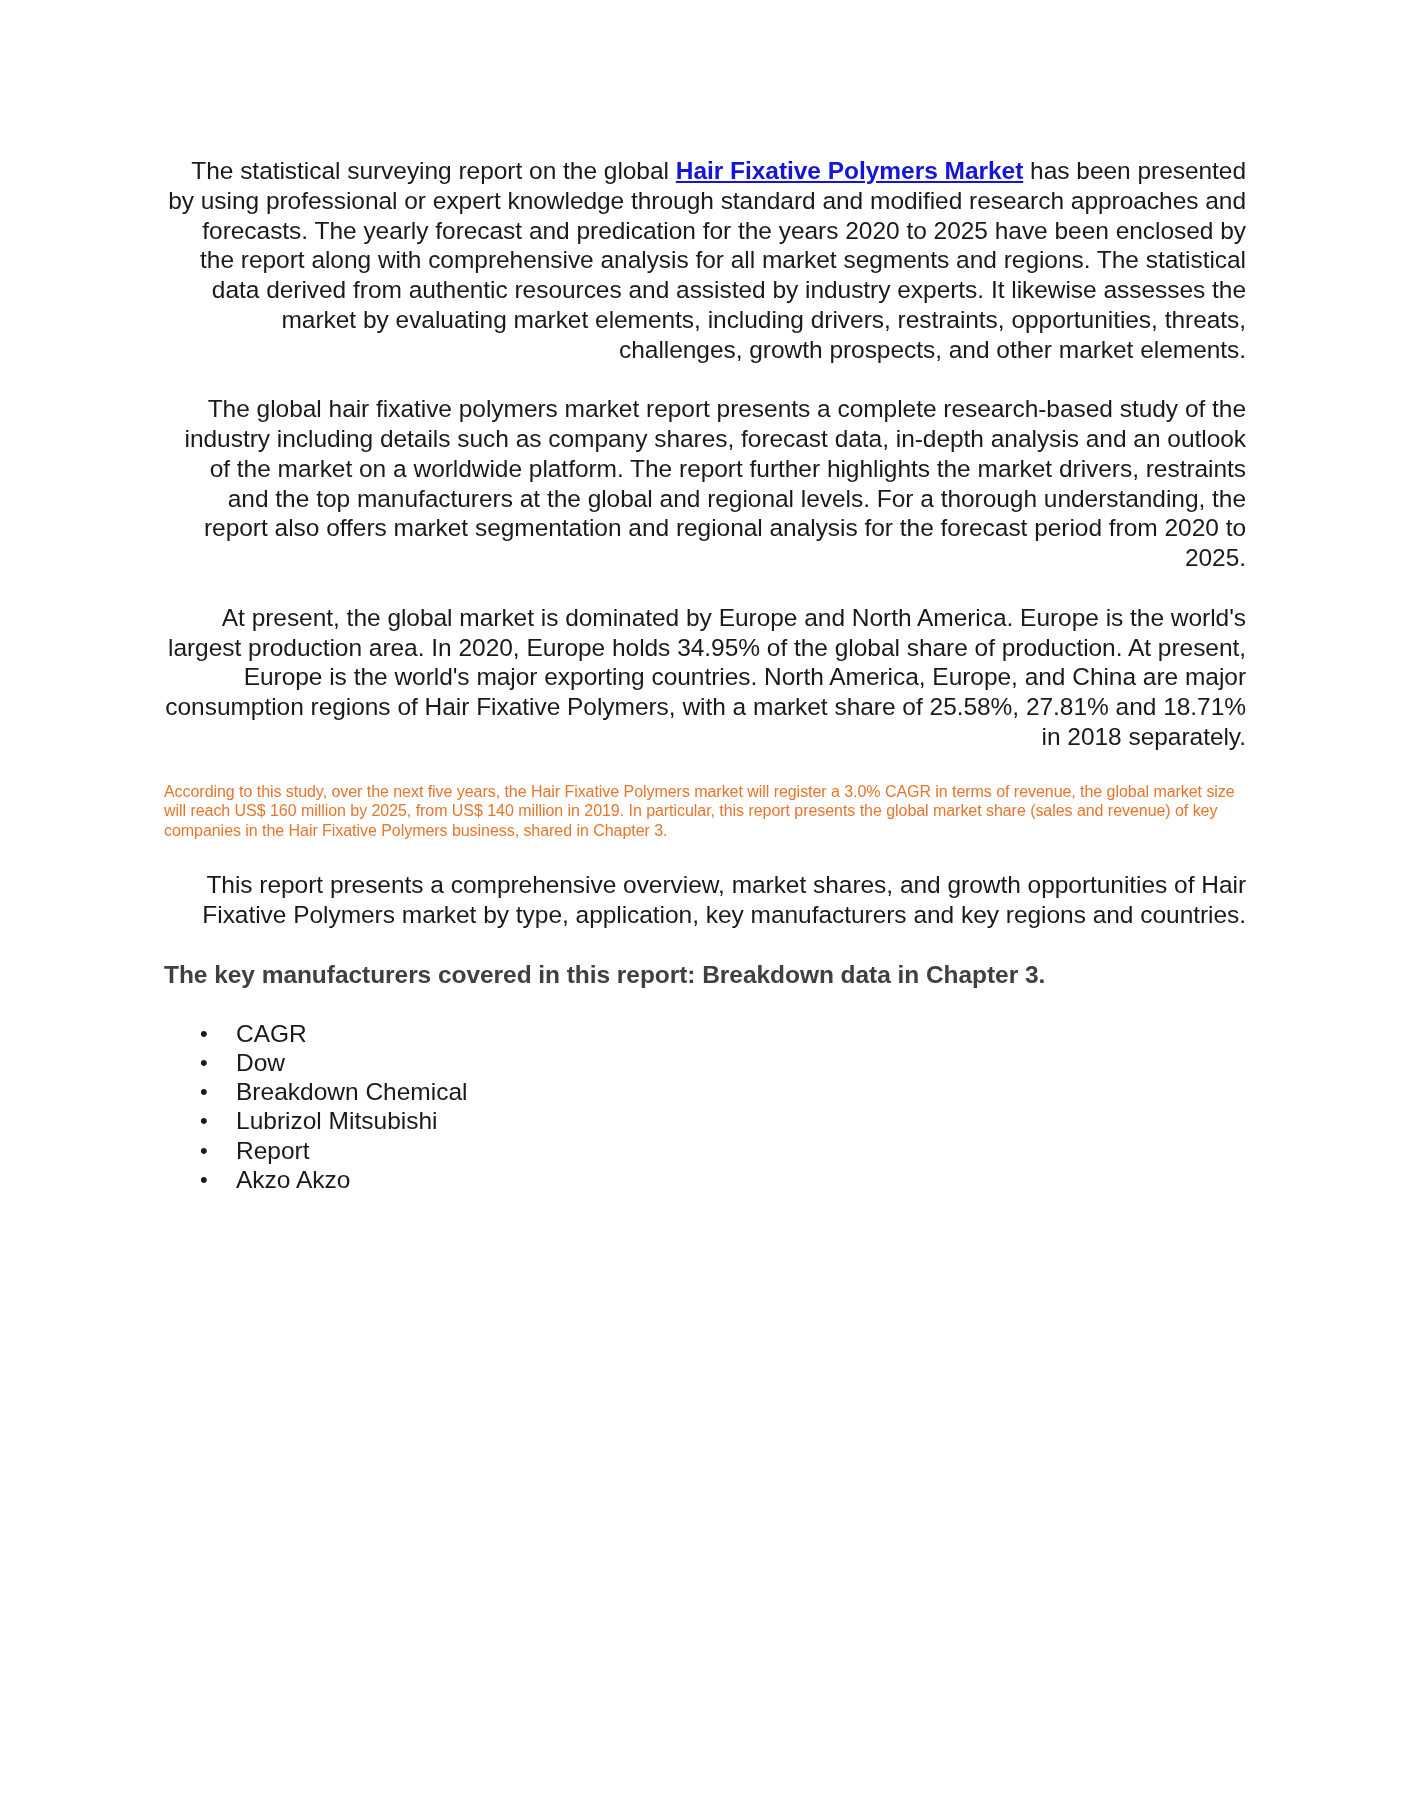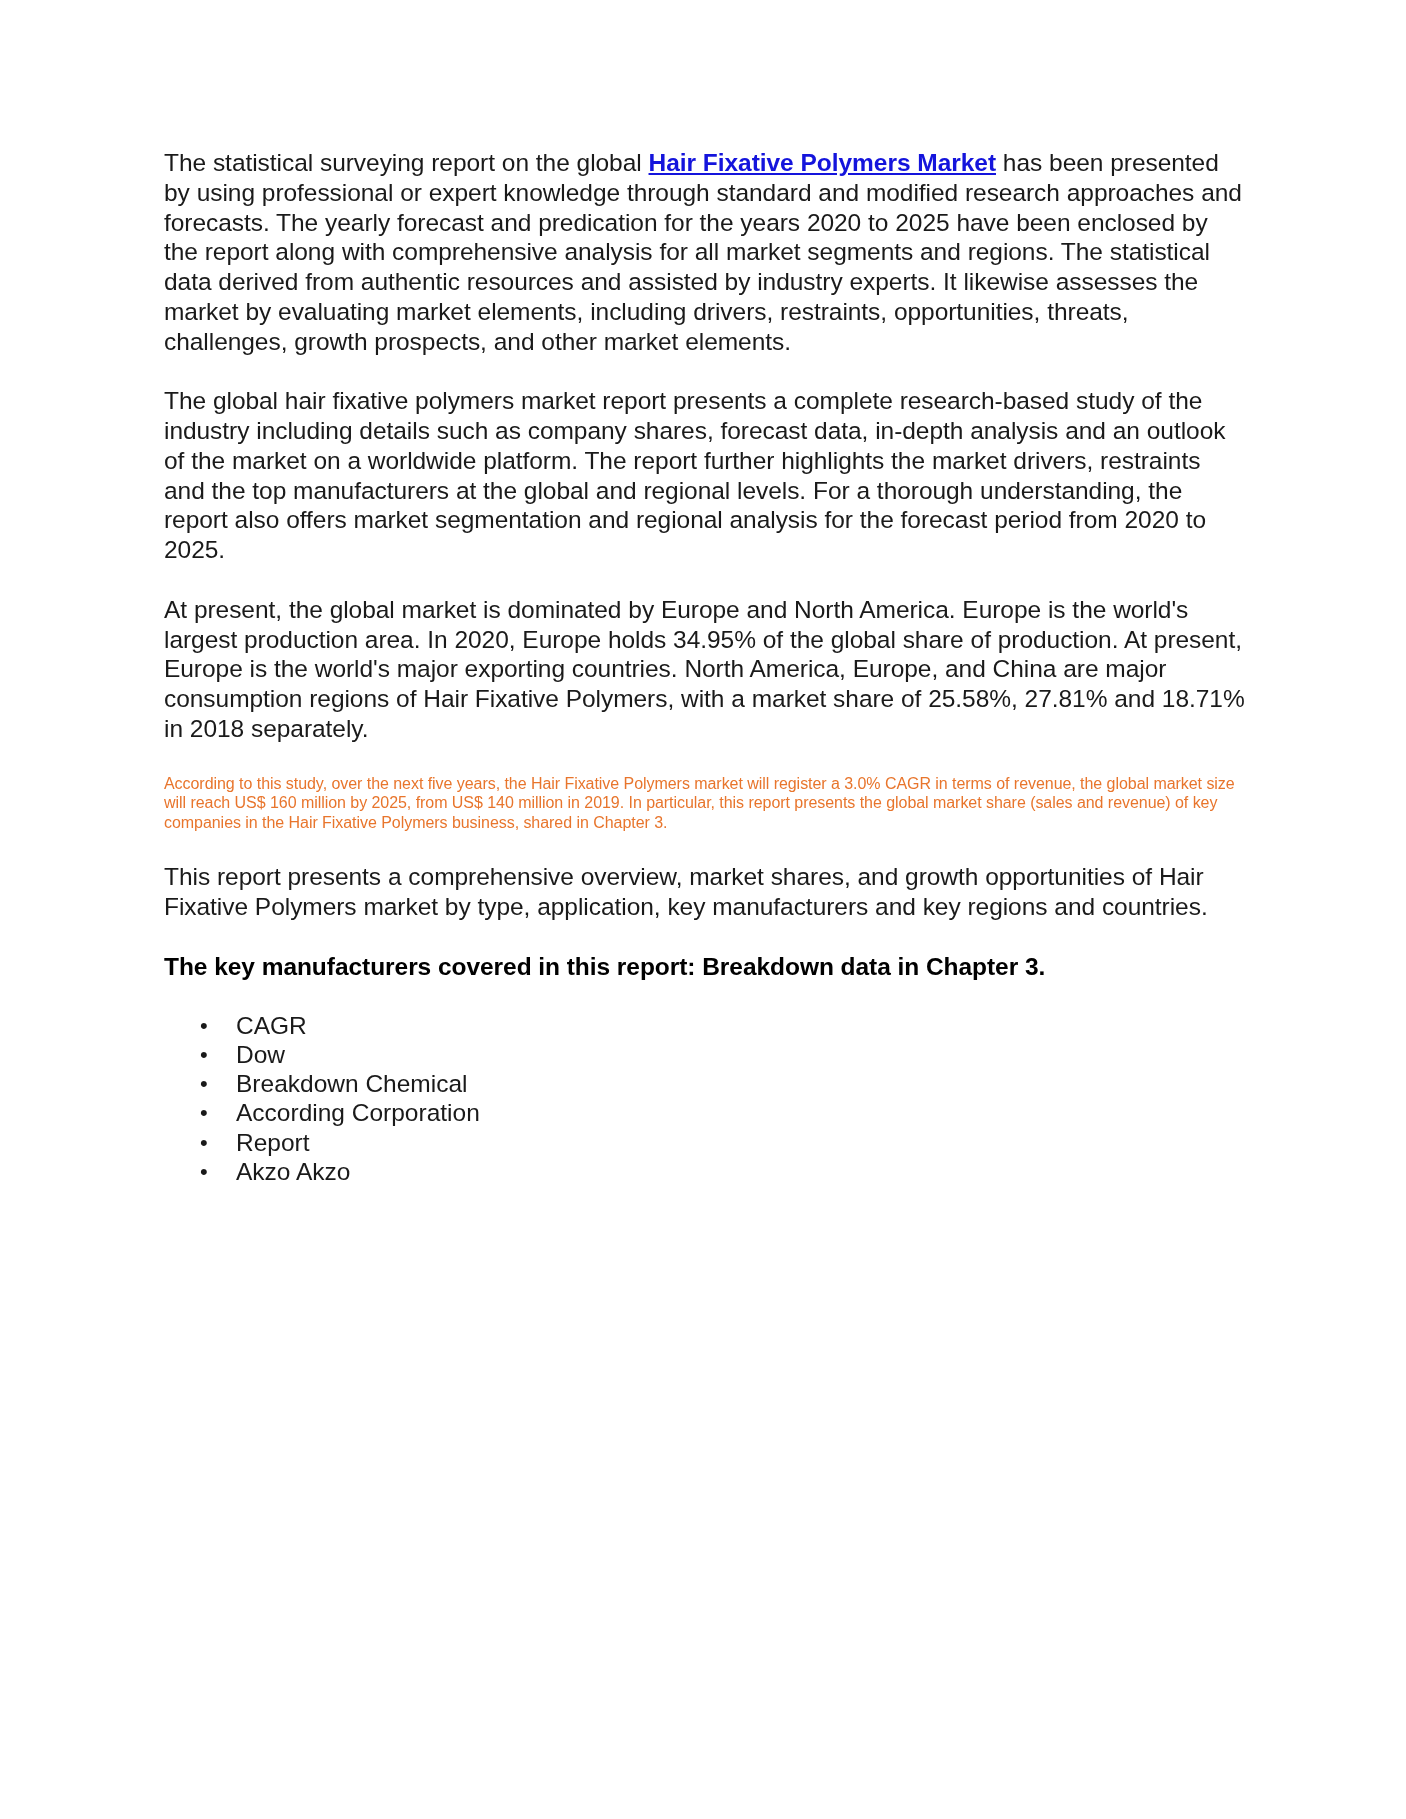--- a/index.html
+++ b/index.html
@@ -19,25 +19,25 @@
     width: 1406px;
     height: 1819px;
     background: #ffffff;
     box-sizing: border-box;
     padding: 148px 160px 0 164px;
   }
   .doc-body {
     width: 1082px;
   }
   p.para {
-    margin: 0 0 30px 0;
+    margin: 8px 0 30px 0;
     font-size: 24.5px;
     line-height: 1.215;
     color: #1a1a1a;
-    text-align: left;
+    text-align: right;
     letter-spacing: -0.05px;
     word-spacing: 0.1px;
   }
   .link {
     color: #1414e0;
     text-decoration: underline;
     text-underline-offset: 2px;
   }
   .link.bold {
     font-weight: bold;
@@ -52,21 +52,21 @@
     margin: 0 0 30px 0;
     font-size: 16px;
     line-height: 1.215;
     letter-spacing: -0.05px;
   }
   p.heading-bold {
     margin: 0 0 30px 0;
     font-size: 24.5px;
     line-height: 1.215;
     font-weight: bold;
-    color: #000000;
+    color: #404040;
     letter-spacing: -0.05px;
   }
   ul.manufacturers {
     margin: 0;
     padding: 0 0 0 36px;
     list-style: none;
   }
   ul.manufacturers li {
     position: relative;
     font-size: 24.5px;
@@ -103,19 +103,19 @@
     <p class="orange">According to this study, over the next five years, the Hair Fixative Polymers market will register a 3.0% CAGR in terms of revenue, the global market size will reach US$ 160 million by 2025, from US$ 140 million in 2019. In particular, this report presents the global market share (sales and revenue) of key companies in the Hair Fixative Polymers business, shared in Chapter 3.</p>
 
     <p class="para">This report presents a comprehensive overview, market shares, and growth opportunities of Hair Fixative Polymers market by type, application, key manufacturers and key regions and countries.</p>
 
     <p class="heading-bold">The key manufacturers covered in this report: Breakdown data in Chapter 3.</p>
 
     <ul class="manufacturers">
       <li><span class="bullet-dot">•</span><span>CAGR</span></li>
       <li><span class="bullet-dot">•</span><span>Dow</span></li>
       <li><span class="bullet-dot">•</span><span>Breakdown Chemical</span></li>
-      <li><span class="bullet-dot">•</span><span>According Corporation</span></li>
+      <li><span class="bullet-dot">•</span><span>Lubrizol Mitsubishi</span></li>
       <li><span class="bullet-dot">•</span><span>Report</span></li>
       <li><span class="bullet-dot">•</span><span>Akzo Akzo</span></li>
     </ul>
 
   </div>
 </div>
 
 </body></html>

